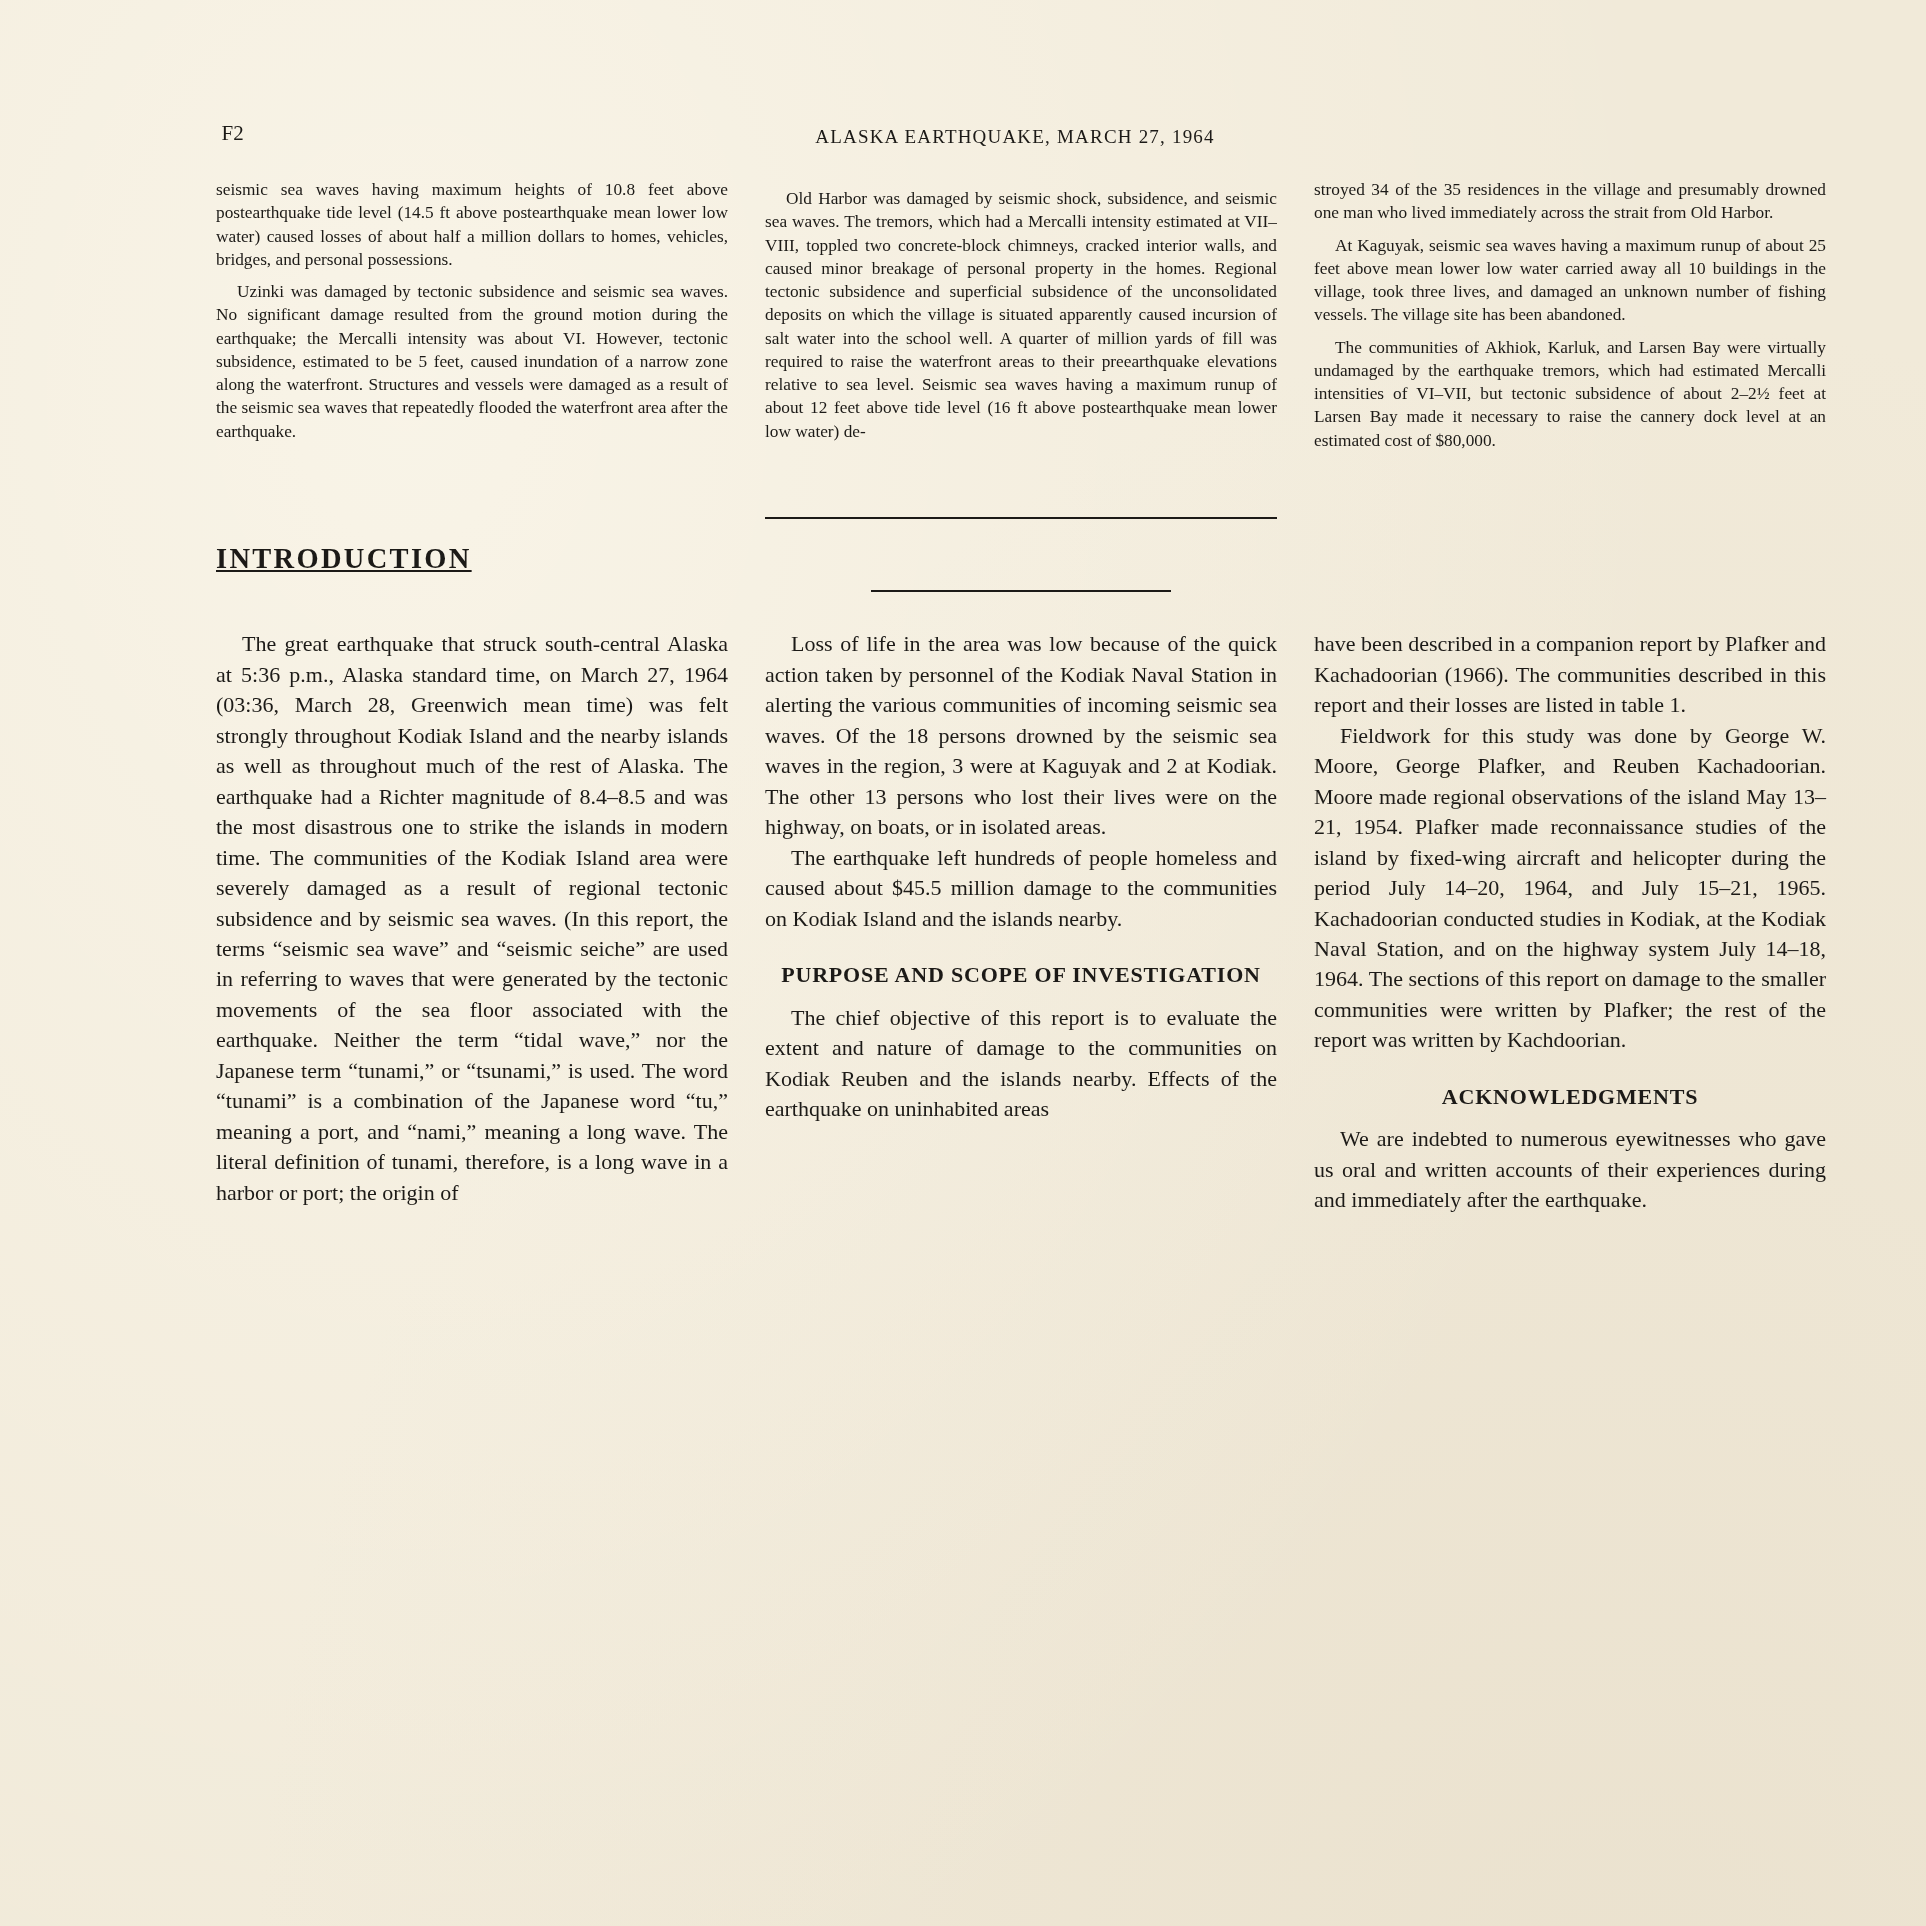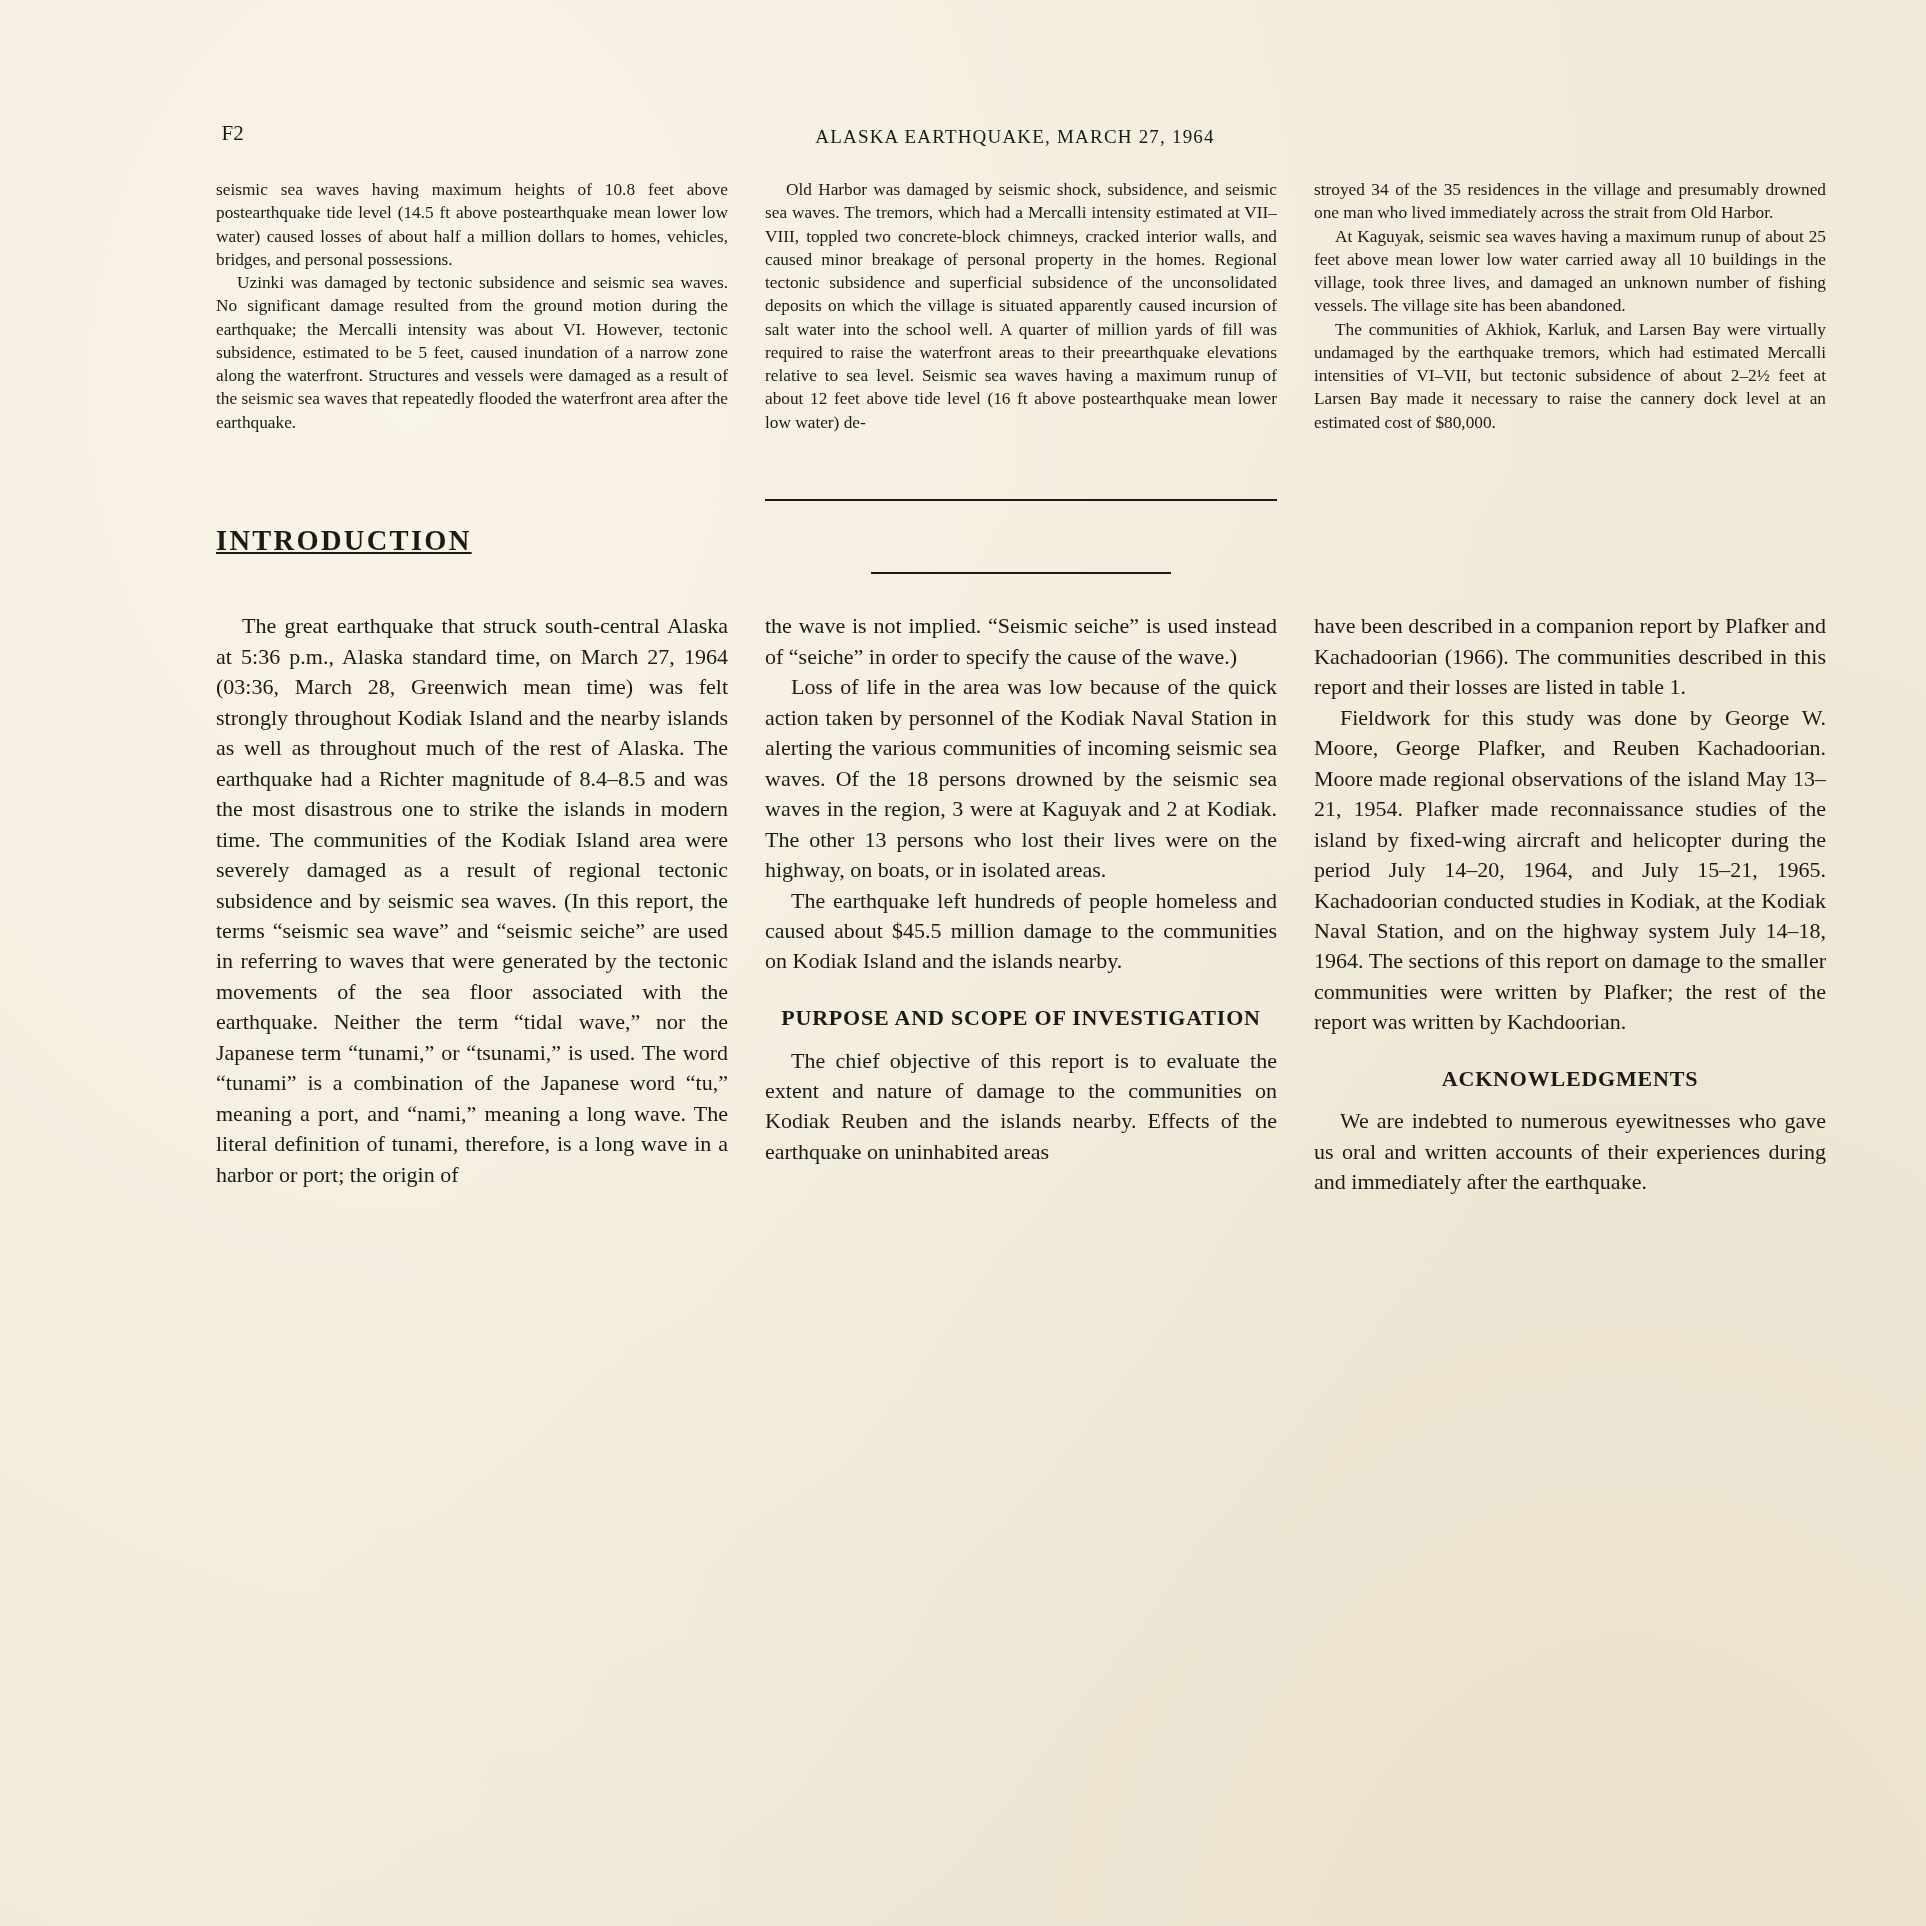--- a/index.html
+++ b/index.html
@@ -67,20 +67,21 @@
   .top-block p {
     margin: 0;
     font-size: 17.3px;
     line-height: 1.345;
     text-align: justify;
     text-justify: inter-word;
     hyphens: manual;
   }
   .top-block p.indent {
     text-indent: 21px;
+    margin-top: 9px;
   }
   
   .section-head {
     margin-top: 65px;
     text-align: left;
     text-decoration: underline;
   }
   .rule-top {
     width: 512px;
     height: 2.7px;
@@ -160,21 +161,20 @@
       <div class="rule-bottom"></div>
     </div>
 
     <div class="cols body-block">
 
       <div class="col">
         <p class="indent">The great earthquake that struck south-central Alaska at 5:36 p.m., Alaska standard time, on March 27, 1964 (03:36, March 28, Greenwich mean time) was felt strongly throughout Kodiak Island and the nearby islands as well as throughout much of the rest of Alaska. The earthquake had a Richter magnitude of 8.4–8.5 and was the most disastrous one to strike the islands in modern time. The communities of the Kodiak Island area were severely damaged as a result of regional tectonic subsidence and by seismic sea waves. (In this report, the terms “seismic sea wave” and “seismic seiche” are used in referring to waves that were generated by the tectonic movements of the sea floor associated with the earthquake. Neither the term “tidal wave,” nor the Japanese term “tunami,” or “tsunami,” is used. The word “tunami” is a combination of the Japanese word “tu,” meaning a port, and “nami,” meaning a long wave. The literal definition of tunami, therefore, is a long wave in a harbor or port; the origin of</p>
       </div>
 
       <div class="col">
-        <p>the wave is not implied. “Seismic seiche” is used instead of “seiche” in order to specify the cause of the wave.)</p>
         <p class="indent">Loss of life in the area was low because of the quick action taken by personnel of the Kodiak Naval Station in alerting the various communities of incoming seismic sea waves. Of the 18 persons drowned by the seismic sea waves in the region, 3 were at Kaguyak and 2 at Kodiak. The other 13 persons who lost their lives were on the highway, on boats, or in isolated areas.</p>
         <p class="indent">The earthquake left hundreds of people homeless and caused about $45.5 million damage to the communities on Kodiak Island and the islands nearby.</p>
         <div class="sub-head">PURPOSE AND SCOPE OF INVESTIGATION</div>
         <p class="indent">The chief objective of this report is to evaluate the extent and nature of damage to the communities on Kodiak Reuben and the islands nearby. Effects of the earthquake on uninhabited areas</p>
       </div>
 
       <div class="col">
         <p>have been described in a companion report by Plafker and Kachadoorian (1966). The communities described in this report and their losses are listed in table 1.</p>
         <p class="indent">Fieldwork for this study was done by George W. Moore, George Plafker, and Reuben Kachadoorian. Moore made regional observations of the island May 13–21, 1954. Plafker made reconnaissance studies of the island by fixed-wing aircraft and helicopter during the period July 14–20, 1964, and July 15–21, 1965. Kachadoorian conducted studies in Kodiak, at the Kodiak Naval Station, and on the highway system July 14–18, 1964. The sections of this report on damage to the smaller communities were written by Plafker; the rest of the report was written by Kachdoorian.</p>
         <div class="sub-head tight">ACKNOWLEDGMENTS</div>

